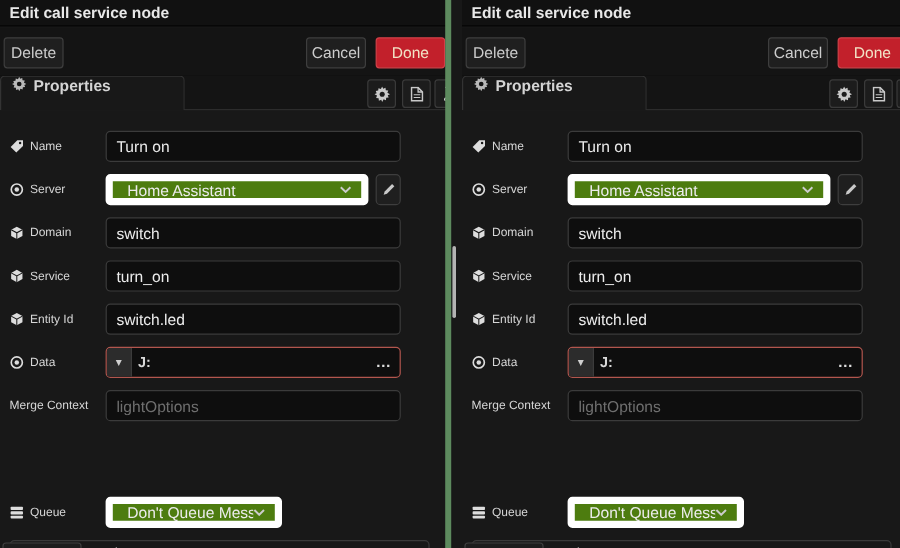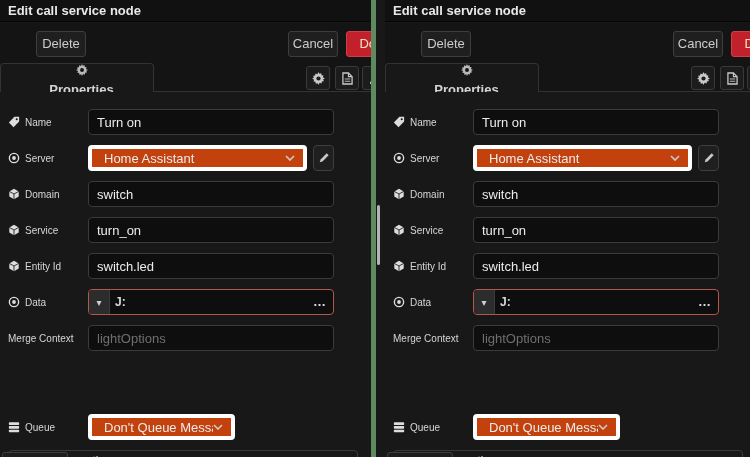--- a/index.html
+++ b/index.html
@@ -12,48 +12,48 @@
   .inner{position:absolute;top:0;left:0;width:378px;height:348px;}
   .panel-right .inner{left:8px;}
 
   .hdr{position:absolute;top:0;left:0;width:100%;height:22px;background:#111111;
     border-bottom:1px solid #050505;color:#e8e8e8;font-size:13px;font-weight:bold;
     line-height:22px;padding-left:8px;box-sizing:border-box;}
   .btnrow{position:absolute;top:23px;left:0;width:100%;height:40px;background:#141414;
     border-bottom:1px solid #0b0b0b;}
   .btn{position:absolute;top:8px;height:26px;box-sizing:border-box;border:1px solid #3e3e3e;
     border-radius:3px;background:#1f1f1f;color:#cccccc;font-size:13px;text-align:center;
-    line-height:24px;cursor:pointer;margin-left:33px;}
+    line-height:24px;cursor:pointer;}
   .btn-delete{left:3px;width:50px;}
   .btn-cancel{left:255px;width:50px;}
   .btn-done{left:313px;width:58px;background:#c2202b;border-color:#d04048;color:#f2e3c6;}
 
   .tabbar{position:absolute;top:63px;left:0;width:100%;height:29px;background:#141414;}
   .tabbar-line{position:absolute;top:28px;left:0;width:100%;height:1px;background:#333333;}
   .tab{position:absolute;top:0;left:0;width:154px;height:29px;background:#181818;
     border:1px solid #333333;border-bottom:none;border-radius:4px 4px 0 0;box-sizing:border-box;
-    color:#d4d4d4;font-size:13px;font-weight:bold;display:flex;align-items:center;gap:6px;
-    padding-left:9px;cursor:pointer;flex-direction:column;}
+    color:#d4d4d4;font-size:13px;font-weight:bold;display:flex;gap:6px;
+    padding-left:9px;cursor:pointer;}
   .iconbtn{position:absolute;top:3px;width:24px;height:24px;box-sizing:border-box;
     border:1px solid #3a3a3a;border-radius:3px;background:#1c1c1c;display:flex;
     align-items:center;justify-content:center;cursor:pointer;}
   .ib-gear{left:306px;}
   .ib-doc{left:335px;}
   .ib-book{left:362px;}
 
   .body{position:absolute;top:92px;left:0;width:100%;height:365px;background:#181818;}
 
   .rowlabel{position:absolute;left:8px;height:26px;display:flex;align-items:center;gap:5px;
     color:#d6d6d6;font-size:10px;}
   .ti{position:absolute;left:88px;width:246px;height:26px;box-sizing:border-box;
     background:#0e0e0e;border:1px solid #3b3b3b;border-radius:4px;color:#ececec;
     font-size:13px;padding:0 8px;font-family:"Liberation Sans",sans-serif;outline:none;}
   .ti::placeholder{color:#6f6f6f;}
-  .sel{position:absolute;left:88px;height:26px;box-sizing:border-box;background:#c2410c;
-    border:4px solid #ffffff;border-radius:4px;color:#ececec;font-size:13px;display:flex;
+  .sel{position:absolute;left:88px;height:26px;box-sizing:border-box;background:#4d7c0f;
+    border:6px solid #ffffff;border-radius:4px;color:#ececec;font-size:13px;display:flex;
     align-items:center;cursor:pointer;}
   .sel .sel-text{flex:1;padding-left:12px;white-space:nowrap;overflow:hidden;}
   .sel .chev{margin-right:8px;flex:0 0 auto;}
   .sel-server{width:219px;}
   .sel-queue{width:147px;}
   .sqbtn{position:absolute;left:313px;width:21px;height:26px;box-sizing:border-box;
     background:#1f1f1f;border:1px solid #3e3e3e;border-radius:4px;display:flex;
     align-items:center;justify-content:center;cursor:pointer;}
 
   .typed{position:absolute;left:88px;width:246px;height:26px;box-sizing:border-box;

